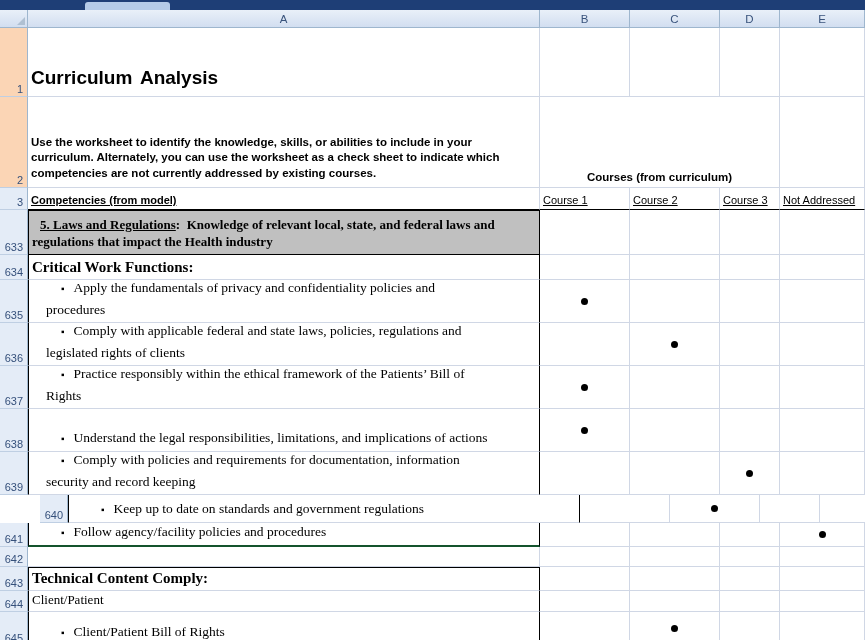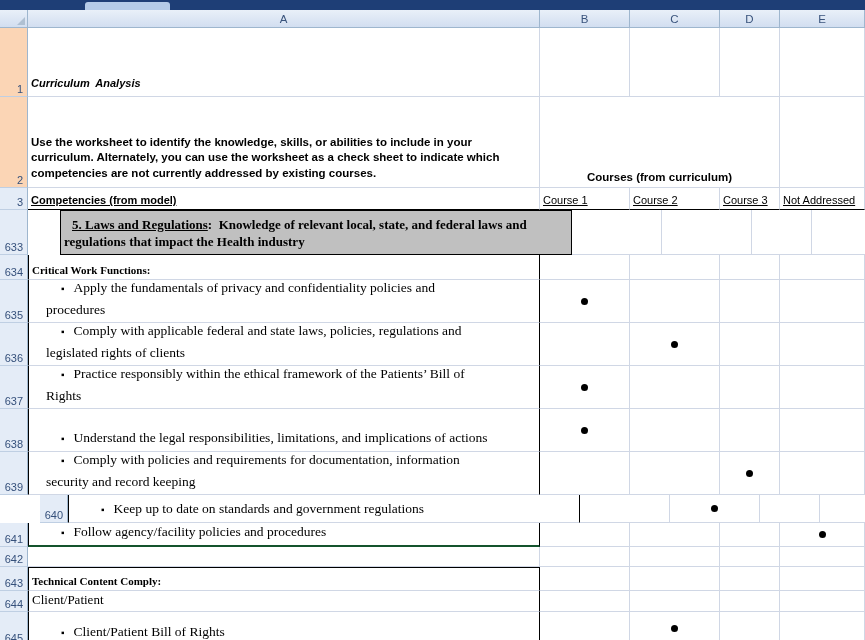--- a/index.html
+++ b/index.html
@@ -25,40 +25,40 @@
   .row { display:flex; }
   .rh { width:28px; background:#E4ECF7; border-right:1px solid #9EB6CE; border-bottom:1px solid #BFCFE3;
         display:flex; align-items:flex-end; justify-content:flex-end; padding:0 4px 1px 0;
         color:#35507B; font-size:11px; flex:none; }
   .rh.hl { background:#FBD5B5; }
 
   .cell { border-right:1px solid #D0D7E5; border-bottom:1px solid #D0D7E5; background:#fff; position:relative; flex:none; }
   .cA { display:flex; flex-direction:column; justify-content:flex-end; overflow:hidden; }
 
   
-  .title { font-weight:bold; font-size:11px; word-spacing:3px; padding:0 3px 7px 3px;font-style:italic; }
+  .title { font-weight:bold; font-size:19px; word-spacing:3px; padding:0 3px 7px 3px; }
   .instr { font-weight:bold; font-size:11.5px; line-height:15.5px; padding:0 6px 6px 3px;margin-top:37px; }
   .courses-hdr { font-weight:bold; font-size:11.5px; text-align:center; padding-bottom:4px; }
   .r3lbl { font-size:11px; padding:0 3px 3px 3px; }
   .bold { font-weight:bold; }
   .blackline { border-bottom:1px solid #000 !important;text-decoration:underline; }
 
   
   .serif { font-family:"Liberation Serif", serif; }
   .type-section { background:#C0C0C0; }
   .section-text { font-weight:bold; font-size:13px; line-height:17px; padding:2px 6px 4px 3px;
                   text-indent:8px; white-space:pre-wrap; }
   .lead { text-decoration:underline; }
-  .subhead { font-weight:bold; font-size:11px; padding:0 3px 3px 3px; }
+  .subhead { font-weight:bold; font-size:15px; padding:0 3px 3px 3px; }
   .plain { font-size:13px; padding:0 3px 3px 3px; }
   .bullet-lines { font-size:13.5px; line-height:21px; padding:0 4px 2px 17px; }
   .bl-first { margin-left:15px; }
   .sq { font-size:10px; margin-right:9px; }
 
-  .box-solo { border:1px solid #000;margin-left:32px; }
+  .box-solo { border:1px solid #000; }
   .box-top { border-top:1px solid #000; border-left:1px solid #000; border-right:1px solid #000; }
   .box-mid { border-left:1px solid #000; border-right:1px solid #000; }
   .box-bottom { border-left:1px solid #000; border-right:1px solid #000; border-bottom:2px solid #14532d; }
 
   .dot { position:absolute; left:50%; top:50%; width:7px; height:7px; margin:-3.5px 0 0 -3.5px;
          border-radius:50%; background:#000; }
 </style>
 </head>
 <body>
 

